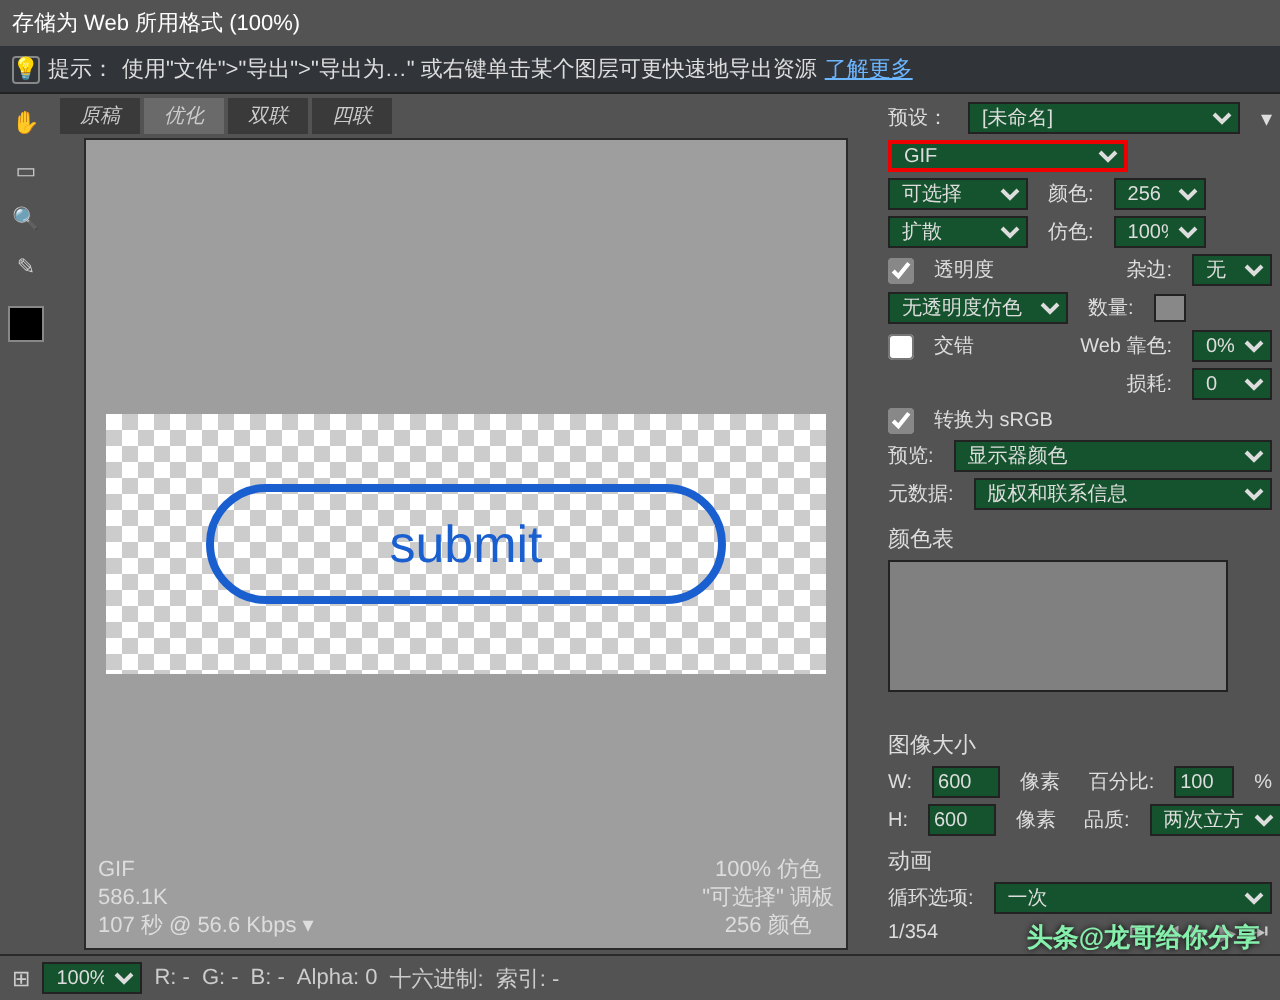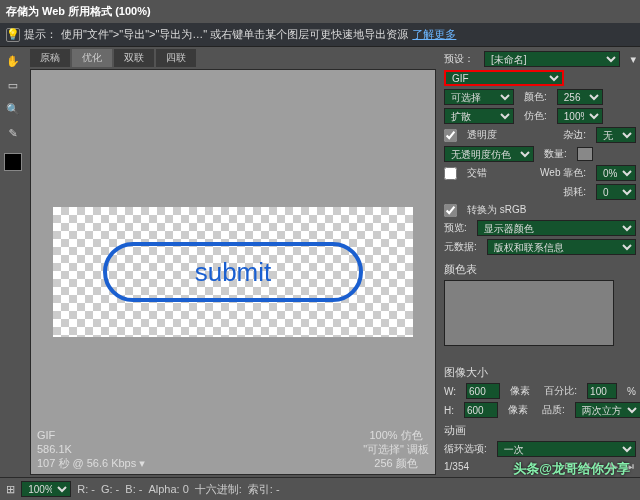--- a/index.html
+++ b/index.html
@@ -1,29 +1,29 @@
 <!DOCTYPE html>
 <html><head>
 <meta charset="utf-8">
 <style>
 * { margin:0; padding:0; box-sizing:border-box; font-family:"Microsoft YaHei",Arial,sans-serif; font-size:11px; }
 body { background:#535353; width:640px; height:500px; overflow:hidden; }
-.titlebar { background:#535353; color:#fff; padding:4px 6px; font-size:11px;font-weight:bold; }
+.titlebar { background:#535353; color:#fff; padding:4px 6px; font-size:11px; }
 .hintbar { background:#313439; color:#ddd; padding:4px 6px; display:flex; align-items:center; gap:4px; border-bottom:1px solid #222; }
 .hintbar .bulb { width:14px; height:14px; border:1px solid #888; border-radius:2px; display:flex; align-items:center; justify-content:center; color:#ffcc66; }
 .hintbar a { color:#6cb6ff; text-decoration:underline; }
 .main { display:flex; height:430px; }
 .toolcol { width:26px; background:#535353; padding:4px 2px; display:flex; flex-direction:column; gap:4px; align-items:center; }
 .toolcol .tool { width:20px; height:20px; color:#ccc; display:flex; align-items:center; justify-content:center; cursor:pointer; }
 .toolcol .swatch { width:18px; height:18px; background:#000; border:1px solid #888; margin-top:6px; }
 .canvaswrap { flex:1; background:#535353; display:flex; flex-direction:column; }
-.tabs { display:flex; gap:2px; padding:2px 4px 0 4px; }
+.tabs { display:flex; gap:2px; padding:2px 4px 0 4px;font-style:italic; }
 .tabs span { background:#3a3a3a; color:#ccc; padding:2px 10px; font-size:10px; cursor:pointer; }
 .tabs span.active { background:#6a6a6a; }
-.canvas { flex:1; background:#9e9e9e; margin:2px 4px; border:1px solid #2a2a2a; position:relative; display:flex; align-items:center; justify-content:center; }
+.canvas { flex:1; background:#9e9e9e; margin:2px 16px; border:1px solid #2a2a2a; position:relative; display:flex; align-items:center; justify-content:center; }
 .checker { width:360px; height:130px; background-image:linear-gradient(45deg,#ccc 25%,transparent 25%),linear-gradient(-45deg,#ccc 25%,transparent 25%),linear-gradient(45deg,transparent 75%,#ccc 75%),linear-gradient(-45deg,transparent 75%,#ccc 75%); background-size:16px 16px; background-position:0 0,0 8px,8px -8px,-8px 0; background-color:#fff; display:flex; align-items:center; justify-content:center; }
 .submitbtn { width:260px; height:60px; border:4px solid #1a5fd0; border-radius:30px; display:flex; align-items:center; justify-content:center; color:#1a5fd0; font-size:26px; font-weight:500; background:transparent; }
 .canvasinfo { position:absolute; left:6px; bottom:4px; color:#ddd; font-size:10px; line-height:14px; }
 .infor { position:absolute; right:6px; bottom:4px; color:#ddd; font-size:10px; text-align:center; line-height:14px; }
 .rightpanel { width:200px; background:#535353; color:#ddd; padding:4px; display:flex; flex-direction:column; gap:3px; overflow:hidden; }
 .row { display:flex; align-items:center; gap:10px; }
 .row label { font-size:10px; white-space:nowrap; }
 select,input[type=text] { background:#14532d; border:1px solid #222; color:#ddd; font-size:10px; height:16px; padding:0 2px; }
 .redbox { border:2px solid #e00 !important; }
 .sw { width:16px; height:14px; background:#888; border:1px solid #222; }

